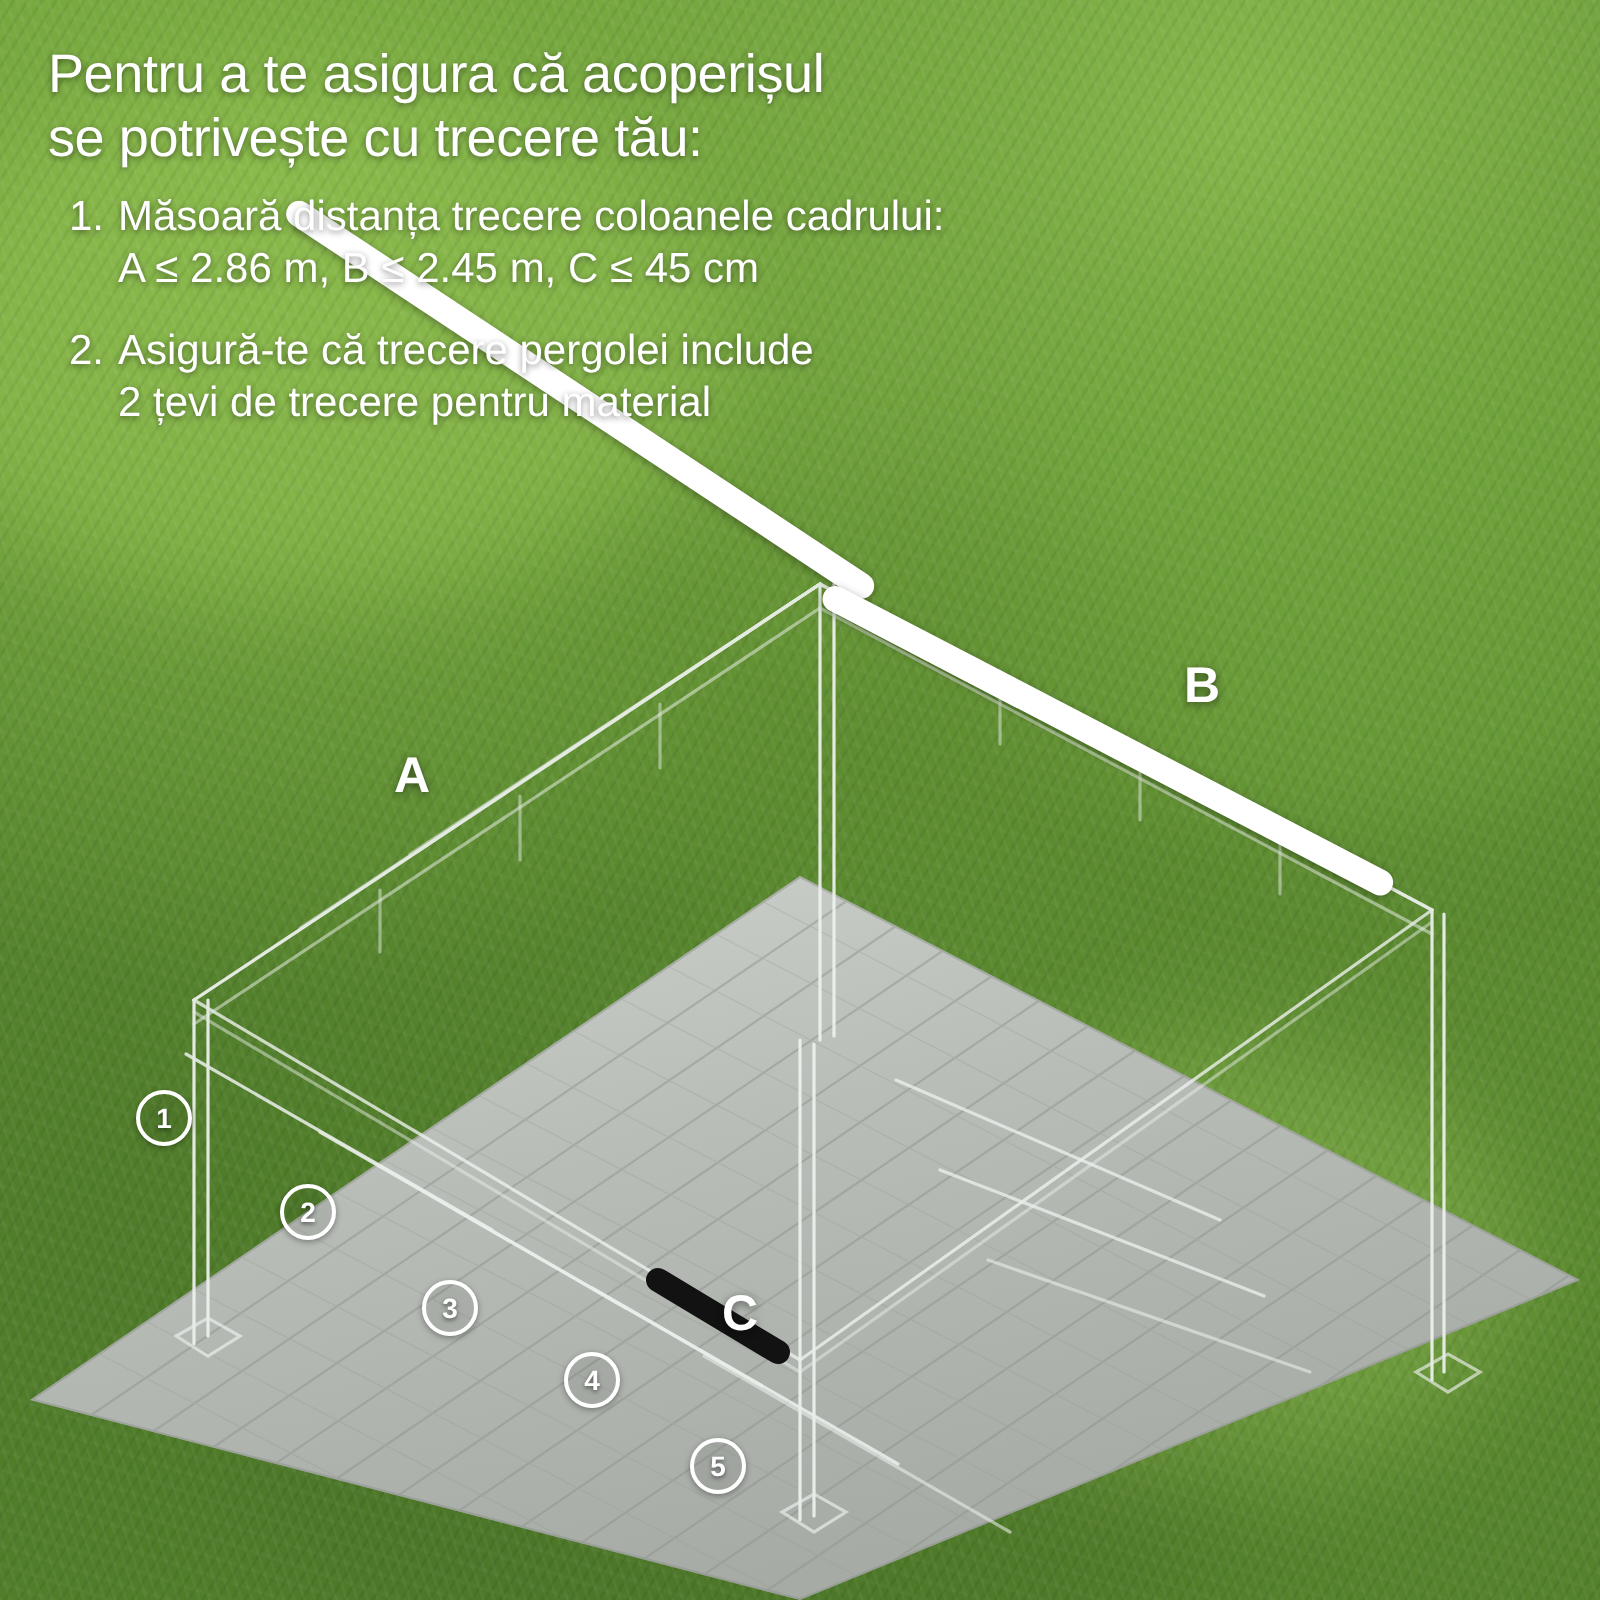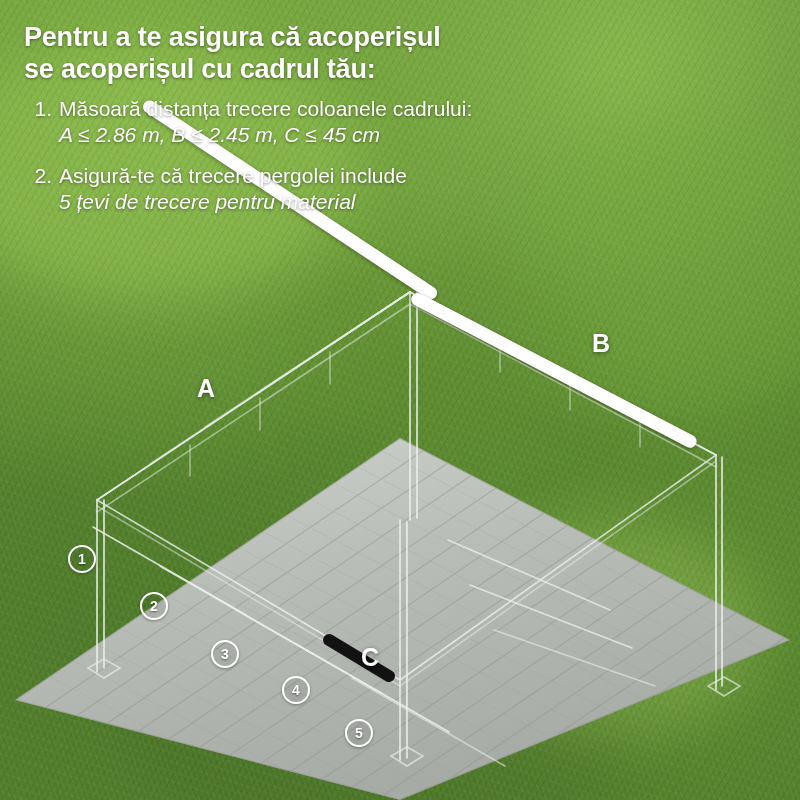--- a/index.html
+++ b/index.html
@@ -55,21 +55,21 @@
     top: 22px;
     width: 620px;
     color: #ffffff;
     text-shadow: 0 1px 3px rgba(0,0,0,.45);
     z-index: 20;
   }
   .header h1 {
     margin: 0 0 10px 0;
     font-size: 27px;
     line-height: 1.18;
-    font-weight: bold;
+    font-weight: normal;
     letter-spacing: -.2px;
   }
   .steps {
     margin: 0;
     padding: 0;
     list-style: none;
   }
   .step {
     display: flex;
     align-items: flex-start;
@@ -79,21 +79,21 @@
   }
   .step .num {
     width: 28px;
     flex: 0 0 28px;
     text-align: right;
     padding-right: 7px;
   }
   .step .txt {
     flex: 1 1 auto;
   }
-  .step .txt .l2 { display: block; font-style: italic; }
+  .step .txt .l2 { display: block; }
 
   
   .deck-wrap {
     position: absolute;
     inset: 0;
     z-index: 5;
   }
 
   
   .pergola {
@@ -310,33 +310,33 @@
 
   <div class="badge b1">1</div>
   <div class="badge b2">2</div>
   <div class="badge b3">3</div>
   <div class="badge b4">4</div>
   <div class="badge b5">5</div>
 
   <div class="header">
     <h1>
       <span>Pentru a te asigura că acoperișul</span><br>
-      <span>se acoperișul cu cadrul tău:</span>
+      <span>se potrivește cu trecere tău:</span>
     </h1>
     <ul class="steps">
       <li class="step">
         <span class="num">1.</span>
         <span class="txt">
           <span>Măsoară distanța trecere coloanele cadrului:</span>
           <span class="l2">A ≤ 2.86 m, B ≤ 2.45 m, C ≤ 45 cm</span>
         </span>
       </li>
       <li class="step">
         <span class="num">2.</span>
         <span class="txt">
           <span>Asigură-te că trecere pergolei include</span>
-          <span class="l2">5 țevi de trecere pentru material</span>
+          <span class="l2">2 țevi de trecere pentru material</span>
         </span>
       </li>
     </ul>
   </div>
 
 </div>
 
 </body></html>

